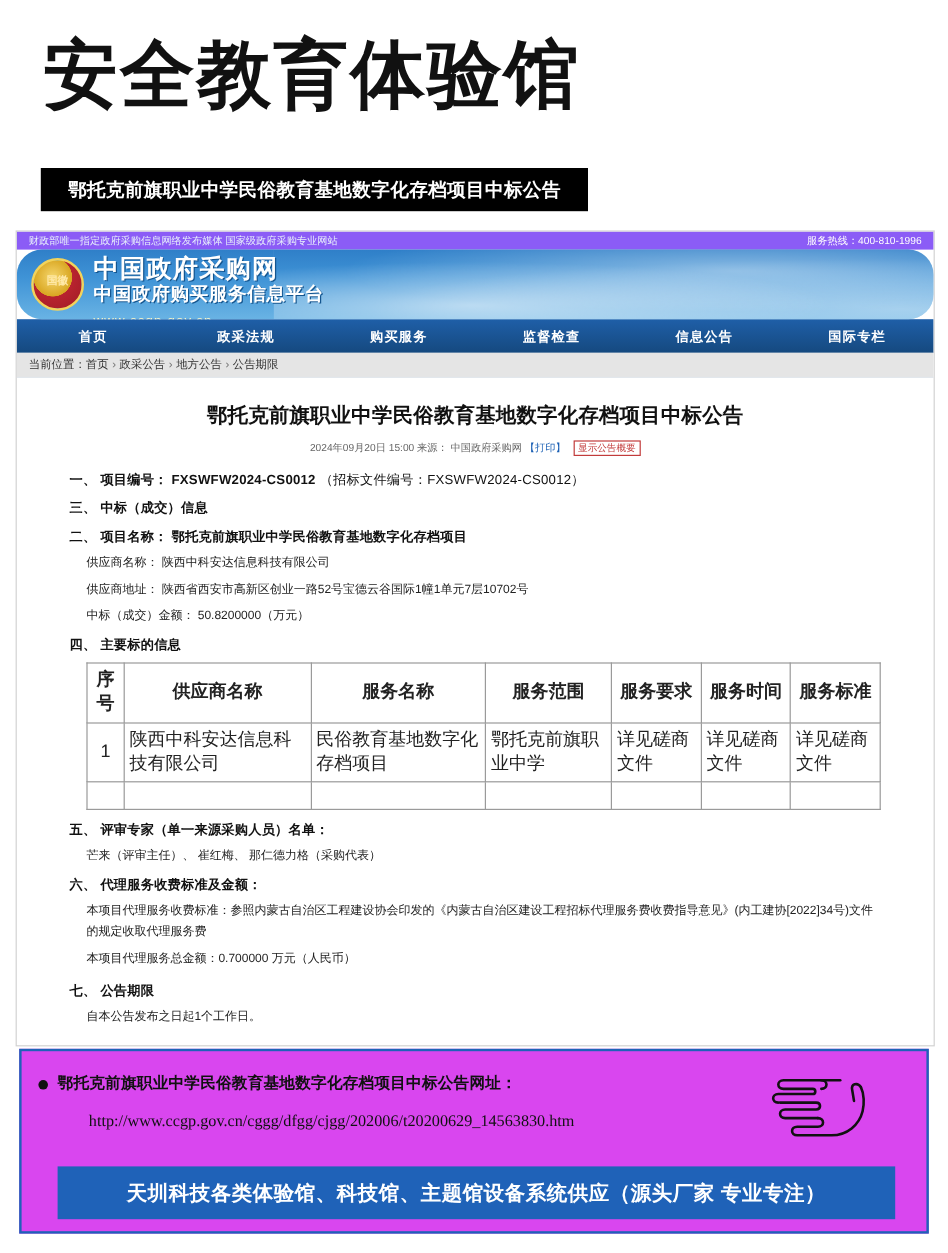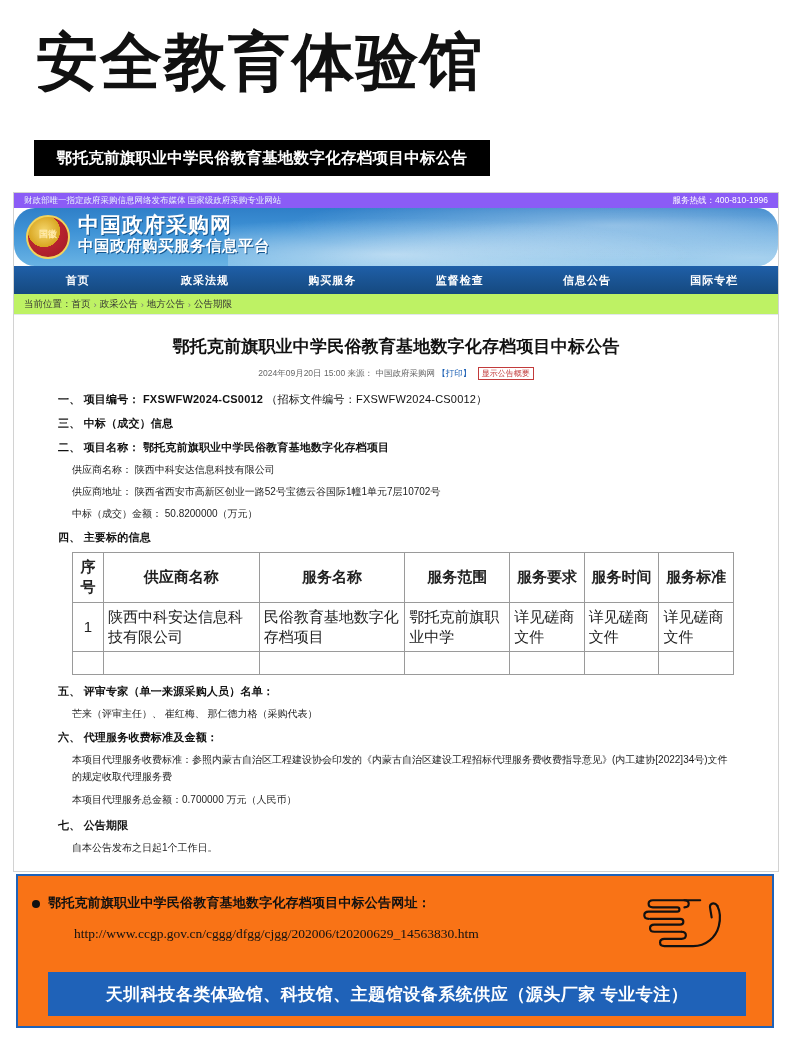--- a/index.html
+++ b/index.html
@@ -142,21 +142,21 @@
     text-align: center;
     color: #ffffff;
     font-size: 11px;
     font-weight: bold;
     letter-spacing: 1px;
   }
 
   
   .crumb {
     height: 21px;
-    background: #bef264;
+    background: #e5e5e5;
     border-bottom: 1px solid #e2e7ec;
     display: flex;
     align-items: center;
     padding-left: 10px;
     font-size: 9.5px;
     color: #333;
     box-sizing: border-box;
   }
   .crumb .sep { margin: 0 3px; color: #777; }
 
@@ -236,21 +236,21 @@
 
   
   .bottom-box {
     position: absolute;
     left: 16px;
     top: 874px;
     width: 758px;
     height: 154px;
     border: 2px solid #1f62b8;
     box-sizing: border-box;
-    background: #f97316;
+    background: #d946ef;
   }
   .bb-line1 {
     position: absolute;
     left: 30px;
     top: 18px;
     font-size: 13px;
     font-weight: bold;
     color: #111;
     letter-spacing: 0.2px;
   }

